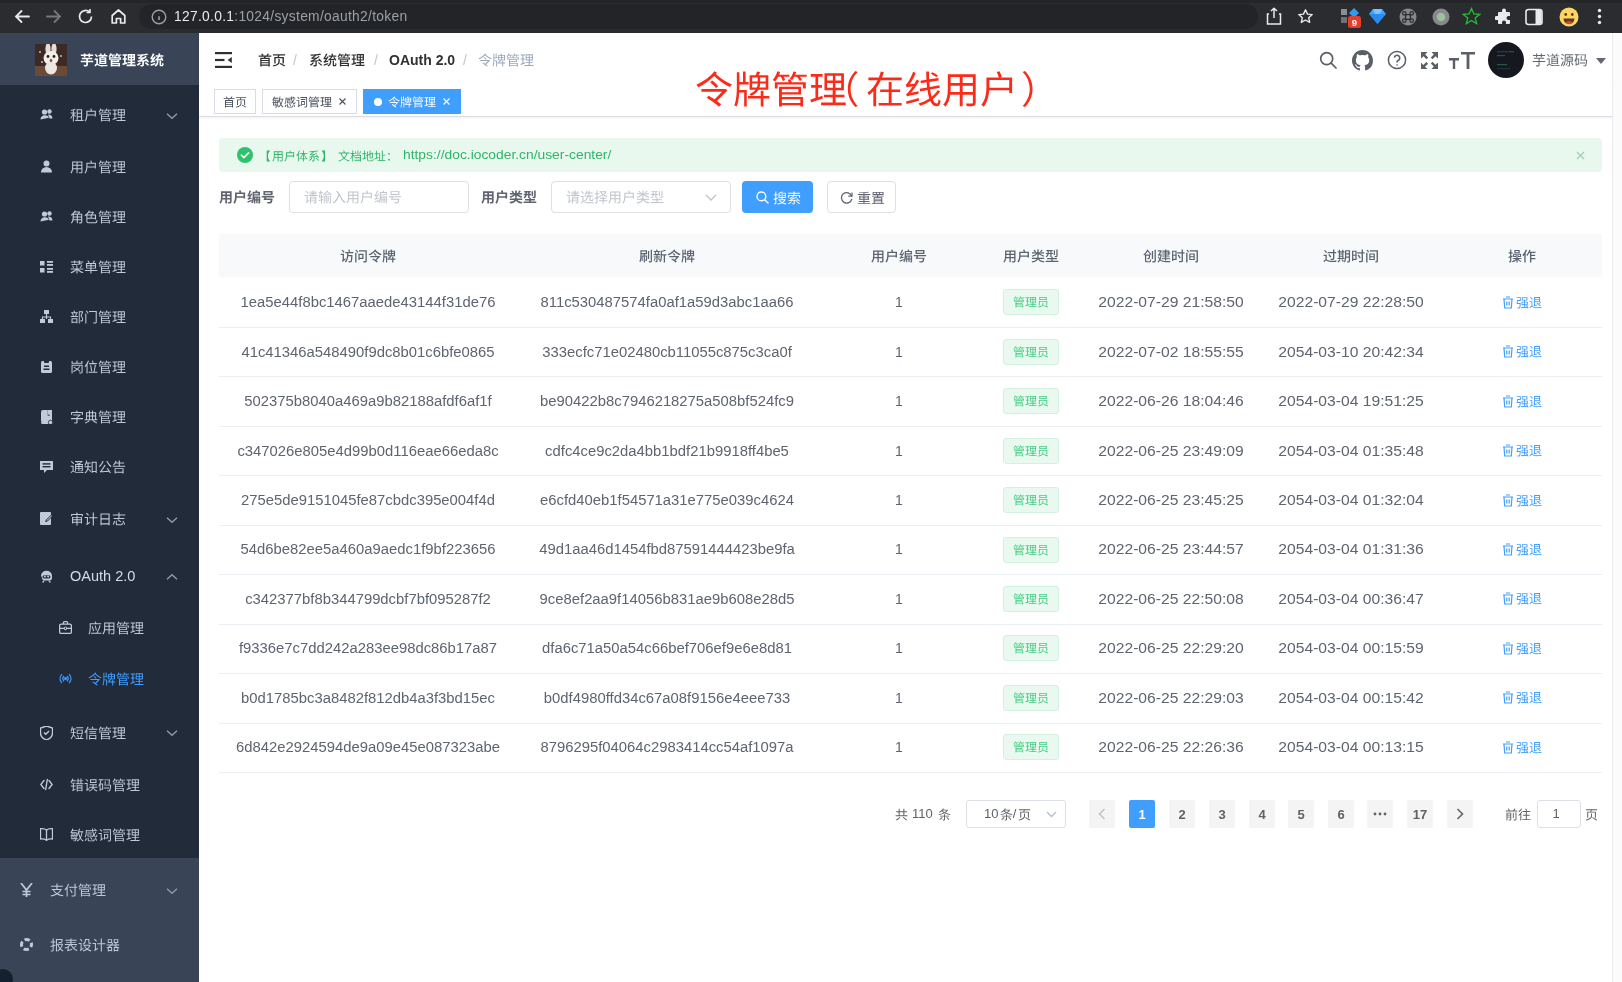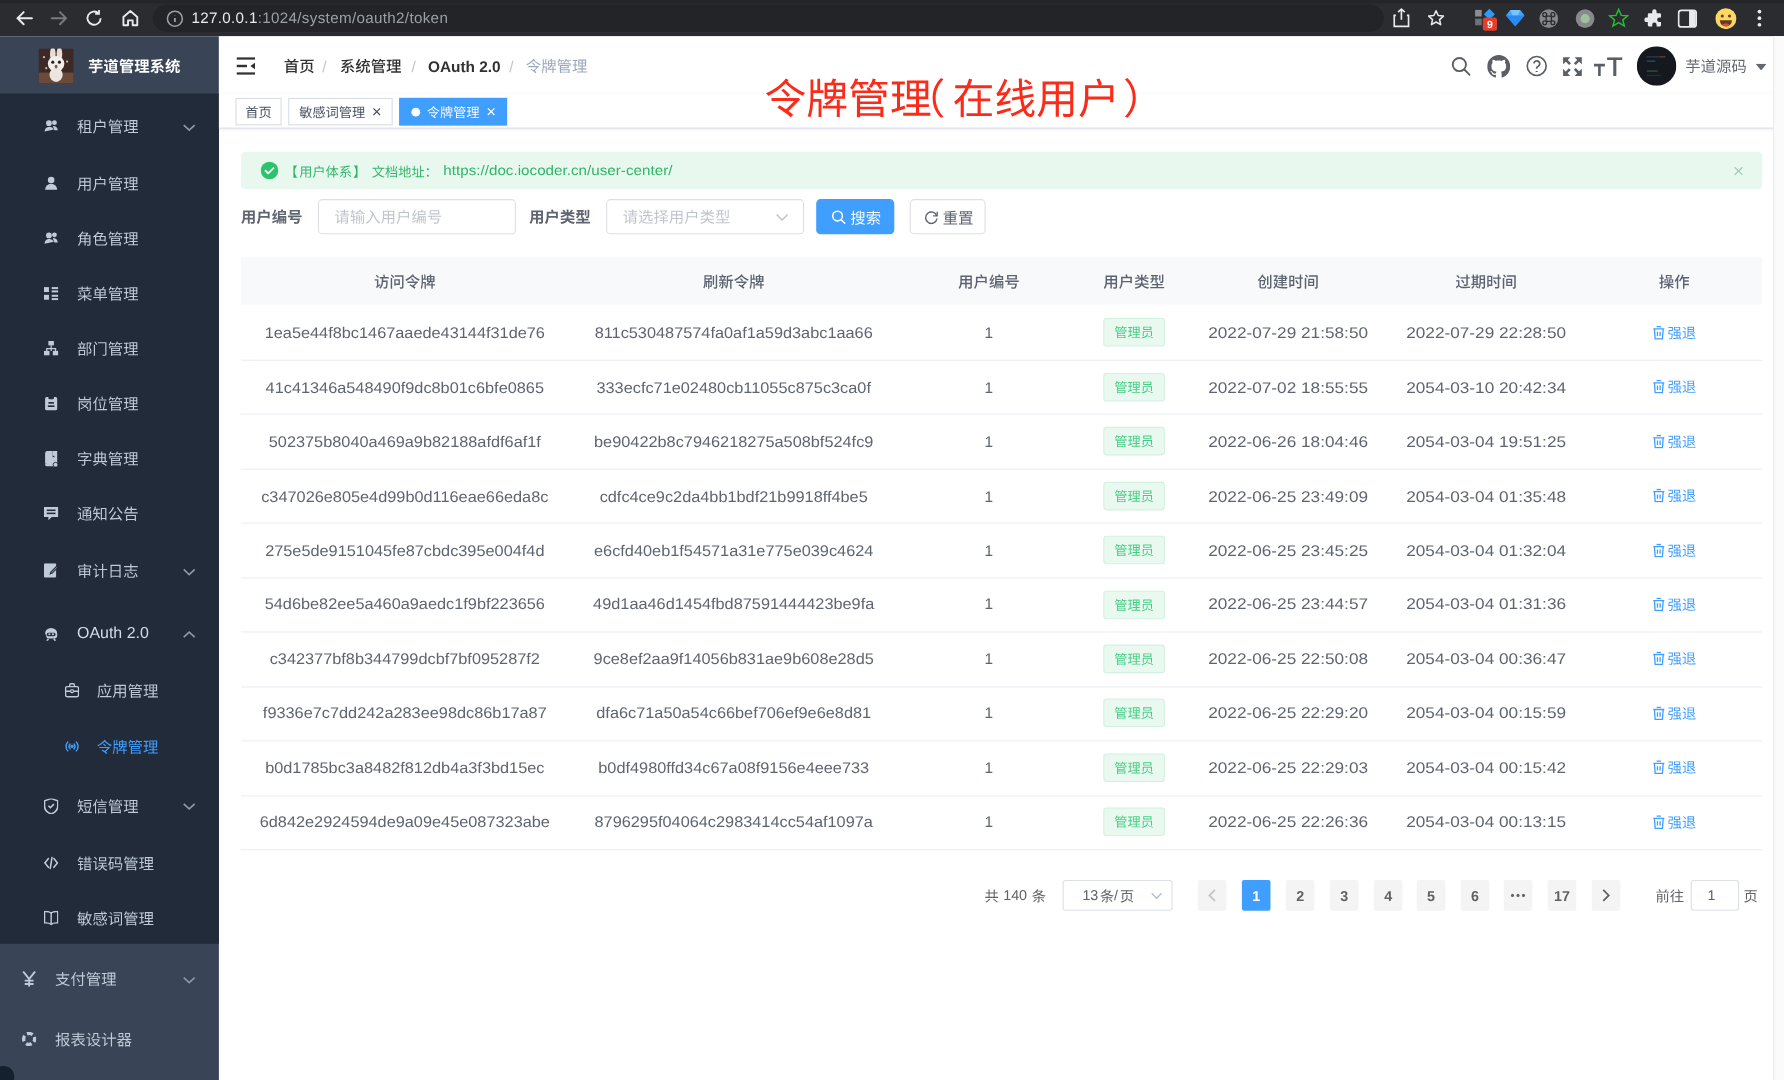--- a/index.html
+++ b/index.html
@@ -825,28 +825,28 @@
       <svg class="ct" width="26.0" height="13" viewBox="0 0 2000 1000" fill="#409eff">
         <use href="#r5f3a"></use>
         <use href="#r9000" x="1000"></use>
       </svg>
     </div>
 <div class="abs" style="left:895.0px;top:807.5px;height:13px;line-height:0">
       <svg class="ct" width="13.0" height="13" viewBox="0 0 1000 1000" fill="#606266">
         <use href="#r5171"></use>
       </svg>
     </div>
-<div class="abs" style="left:912.0px;top:806.5px;font:400 13px/14.9px &quot;Liberation Sans&quot;,sans-serif;color:#606266;white-space:nowrap">140</div>
+<div class="abs" style="left:912.0px;top:806.5px;font:400 13px/14.9px &quot;Liberation Sans&quot;,sans-serif;color:#606266;white-space:nowrap">110</div>
 <div class="abs" style="left:938.0px;top:807.5px;height:13px;line-height:0">
       <svg class="ct" width="13.0" height="13" viewBox="0 0 1000 1000" fill="#606266">
         <use href="#r6761"></use>
       </svg>
     </div>
 <div class="abs" style="left:966px;top:800px;width:100px;height:28px;border:1px solid #dcdfe6;border-radius:3px;background:#fff"></div>
-<div class="abs" style="left:984px;top:806.5px;font:400 13px/14.9px &quot;Liberation Sans&quot;,sans-serif;color:#606266;white-space:nowrap">13</div>
+<div class="abs" style="left:984px;top:806.5px;font:400 13px/14.9px &quot;Liberation Sans&quot;,sans-serif;color:#606266;white-space:nowrap">10</div>
 <div class="abs" style="left:999.5px;top:807.5px;height:13px;line-height:0">
       <svg class="ct" width="13.0" height="13" viewBox="0 0 1000 1000" fill="#606266">
         <use href="#r6761"></use>
       </svg>
     </div>
 <div class="abs" style="left:1012.8px;top:806.5px;font:400 13px/14.9px &quot;Liberation Sans&quot;,sans-serif;color:#606266;white-space:nowrap">/</div>
 <div class="abs" style="left:1017.5px;top:807.5px;height:13px;line-height:0">
       <svg class="ct" width="13.0" height="13" viewBox="0 0 1000 1000" fill="#606266">
         <use href="#r9875"></use>
       </svg>

